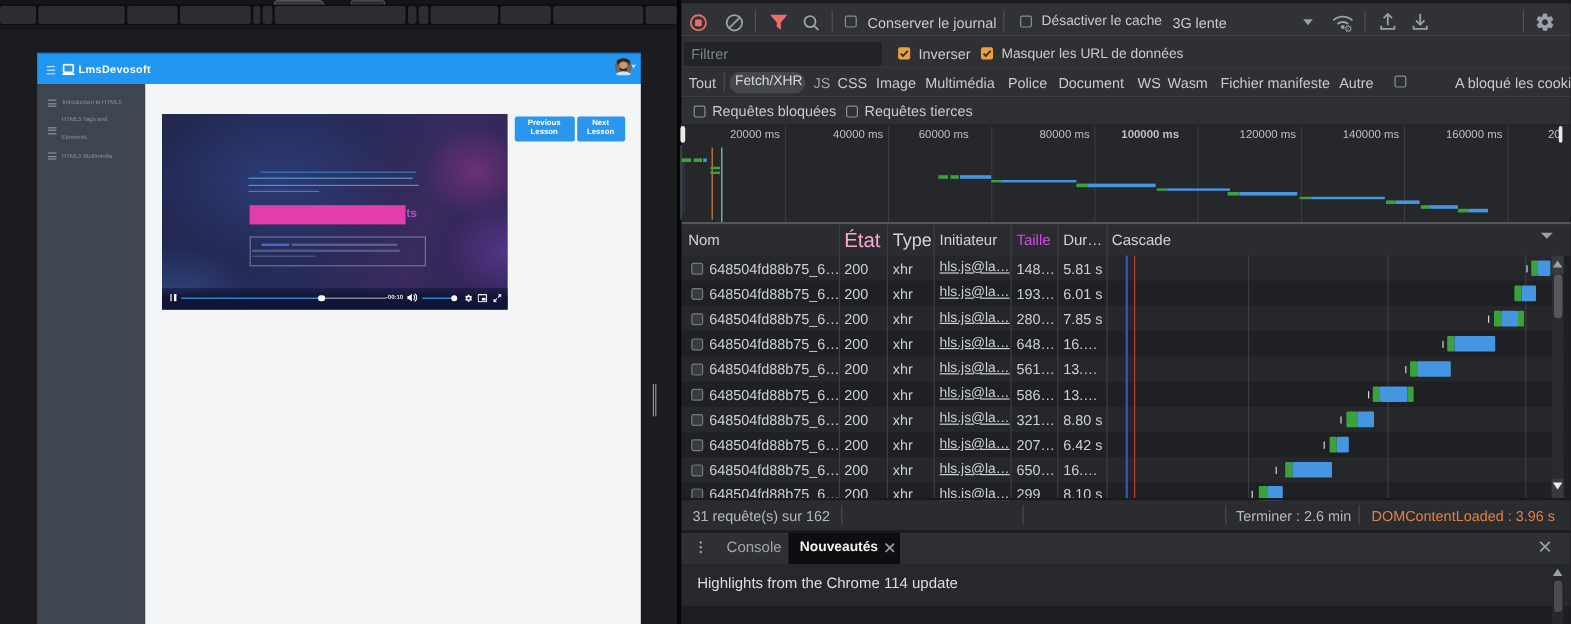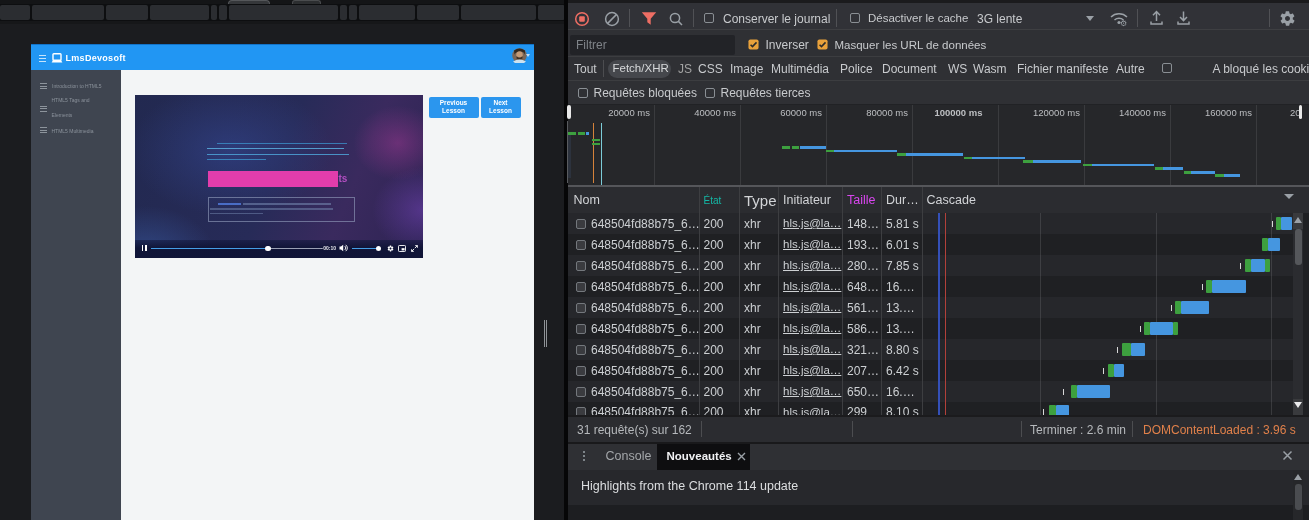--- a/index.html
+++ b/index.html
@@ -192,21 +192,21 @@
 <div class="a" style="left:577.5px;top:87.5px;width:8.4px;height:8.4px;border:1.3px solid #8a8f94;border-radius:2px;"></div>
 <div class="a txt" style="left:593.5px;top:81.2px;font-size:12px;line-height:24px;color:#c8cacd;font-weight:normal;">Requêtes bloquées</div>
 <div class="a" style="left:704.5px;top:87.5px;width:8.4px;height:8.4px;border:1.3px solid #8a8f94;border-radius:2px;"></div>
 <div class="a txt" style="left:720.5px;top:81.2px;font-size:12px;line-height:24px;color:#c8cacd;font-weight:normal;">Requêtes tierces</div>
 <div class="a" style="left:568px;top:105px;width:741px;height:80px;background:#26272a;"></div>
 <div class="a" style="left:654px;top:105px;width:1px;height:80px;background:#3a3b3e;"></div>
 <div class="a txt" style="left:579px;top:106px;width:71px;text-align:right;font-size:9.5px;line-height:13px;color:#bdbfc2;">20000 ms</div>
 <div class="a" style="left:740px;top:105px;width:1px;height:80px;background:#3a3b3e;"></div>
 <div class="a txt" style="left:665px;top:106px;width:71px;text-align:right;font-size:9.5px;line-height:13px;color:#bdbfc2;">40000 ms</div>
 <div class="a" style="left:826px;top:105px;width:1px;height:80px;background:#3a3b3e;"></div>
-<div class="a txt" style="left:751px;top:106px;width:71px;text-align:right;font-size:9.5px;line-height:13px;color:#bdbfc2;">60000 ms</div>
+<div class="a txt" style="left:751px;top:106px;width:71px;text-align:center;font-size:9.5px;line-height:13px;color:#bdbfc2;">60000 ms</div>
 <div class="a" style="left:912px;top:105px;width:1px;height:80px;background:#3a3b3e;"></div>
 <div class="a txt" style="left:837px;top:106px;width:71px;text-align:right;font-size:9.5px;line-height:13px;color:#bdbfc2;">80000 ms</div>
 <div class="a" style="left:998px;top:105px;width:1px;height:80px;background:#3a3b3e;"></div>
 <div class="a txt" style="left:923px;top:106px;width:71px;text-align:center;font-size:9.5px;line-height:13px;color:#bdbfc2;font-weight:bold;">100000 ms</div>
 <div class="a" style="left:1084px;top:105px;width:1px;height:80px;background:#3a3b3e;"></div>
 <div class="a txt" style="left:1009px;top:106px;width:71px;text-align:right;font-size:9.5px;line-height:13px;color:#bdbfc2;">120000 ms</div>
 <div class="a" style="left:1170px;top:105px;width:1px;height:80px;background:#3a3b3e;"></div>
 <div class="a txt" style="left:1095px;top:106px;width:71px;text-align:right;font-size:9.5px;line-height:13px;color:#bdbfc2;">140000 ms</div>
 <div class="a" style="left:1256px;top:105px;width:1px;height:80px;background:#3a3b3e;"></div>
 <div class="a txt" style="left:1181px;top:106px;width:71px;text-align:right;font-size:9.5px;line-height:13px;color:#bdbfc2;">160000 ms</div>
@@ -254,21 +254,21 @@
 <div class="a" style="left:568px;top:360.0px;width:741px;height:21px;background:#1f2023;"></div>
 <div class="a" style="left:568px;top:381.0px;width:741px;height:21px;background:#26272b;"></div>
 <div class="a" style="left:568px;top:402.0px;width:741px;height:12.5px;background:#1f2023;"></div>
 <div class="a" style="left:698.5px;top:187px;width:1px;height:227.5px;background:#3d3e41;"></div>
 <div class="a" style="left:739px;top:187px;width:1px;height:227.5px;background:#3d3e41;"></div>
 <div class="a" style="left:778px;top:187px;width:1px;height:227.5px;background:#3d3e41;"></div>
 <div class="a" style="left:842px;top:187px;width:1px;height:227.5px;background:#3d3e41;"></div>
 <div class="a" style="left:881px;top:187px;width:1px;height:227.5px;background:#3d3e41;"></div>
 <div class="a" style="left:921.5px;top:187px;width:1px;height:227.5px;background:#3d3e41;"></div>
 <div class="a txt" style="left:573.5px;top:187.5px;font-size:12.5px;line-height:25.0px;color:#d2d4d7;font-weight:normal;">Nom</div>
-<div class="a txt" style="left:703.5px;top:187.5px;font-size:10px;line-height:25.0px;color:#14b8a6;font-weight:normal;">État</div>
+<div class="a txt" style="left:703.5px;top:187.5px;font-size:17px;line-height:25.0px;color:#f9a8d4;font-weight:normal;">État</div>
 <div class="a txt" style="left:744px;top:187.5px;font-size:15px;line-height:25.0px;color:#d2d4d7;font-weight:normal;">Type</div>
 <div class="a txt" style="left:783px;top:187.5px;font-size:12.5px;line-height:25.0px;color:#d2d4d7;font-weight:normal;">Initiateur</div>
 <div class="a txt" style="left:847px;top:187.5px;font-size:12.5px;line-height:25.0px;color:#d946ef;font-weight:normal;">Taille</div>
 <div class="a txt" style="left:886px;top:187.5px;font-size:12.5px;line-height:25.0px;color:#d2d4d7;font-weight:normal;">Dur…</div>
 <div class="a txt" style="left:926.5px;top:187.5px;font-size:12.5px;line-height:25.0px;color:#d2d4d7;font-weight:normal;">Cascade</div>
 <div class="a" style="left:1284px;top:194px;width:0;height:0;border-left:5px solid transparent;border-right:5px solid transparent;border-top:5.5px solid #9aa0a6;"></div>
 <div class="a" style="left:938px;top:213.0px;width:1.6px;height:201.5px;background:#3450b8;"></div>
 <div class="a" style="left:944.5px;top:213.0px;width:1.6px;height:201.5px;background:#b2403a;"></div>
 <div class="a" style="left:1040px;top:213.0px;width:1px;height:201.5px;background:rgba(125,127,131,0.28);"></div>
 <div class="a" style="left:1156px;top:213.0px;width:1px;height:201.5px;background:rgba(125,127,131,0.28);"></div>

